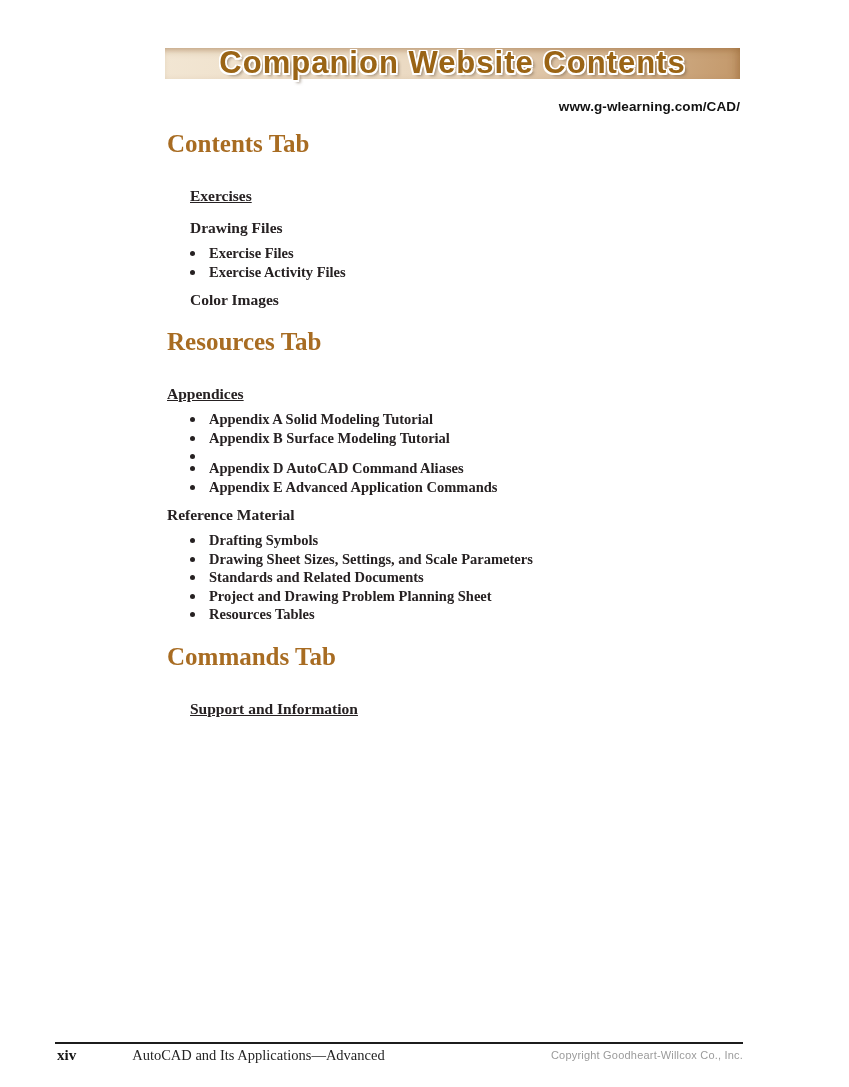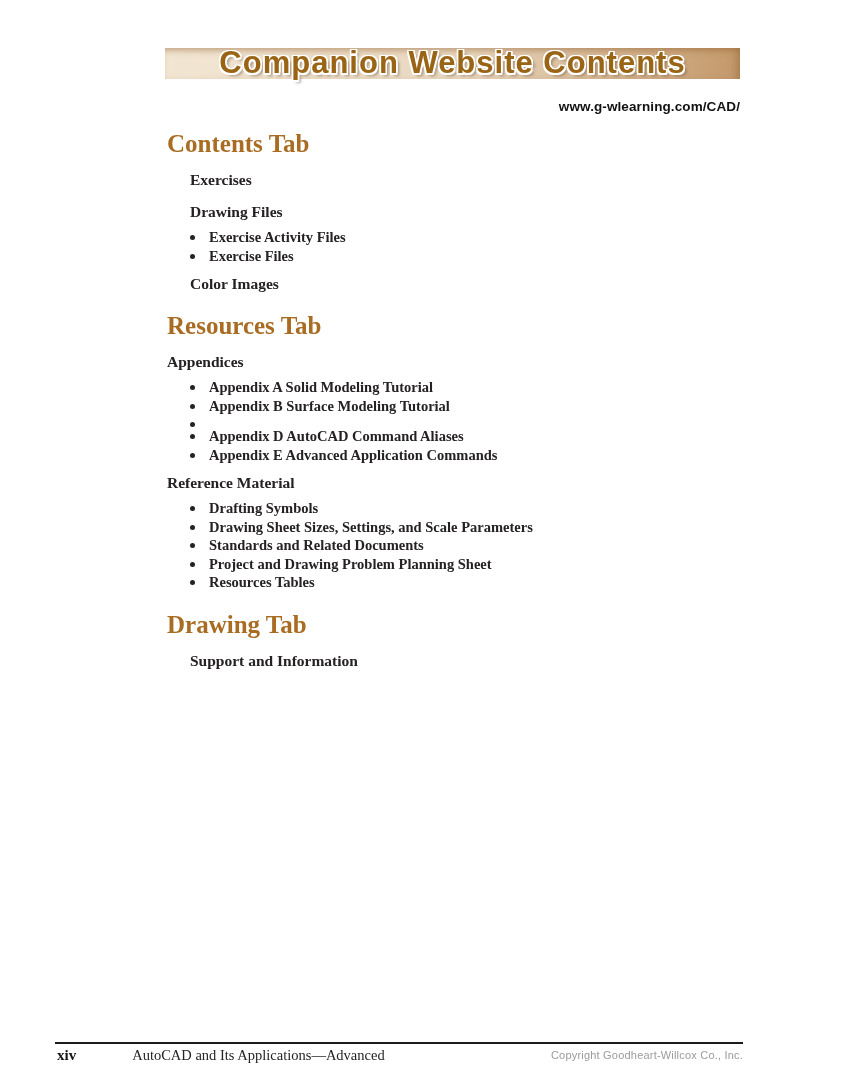--- a/index.html
+++ b/index.html
@@ -87,21 +87,21 @@
     margin: 0 0 15px 0;
   }
   section + section { margin-top: 22px; }
   .group-label {
     font-weight: bold;
     font-size: 15.5px;
     line-height: 18px;
     color: var(--body-text);
     margin-top: 14px;
   }
-  h2 + .group-label { margin-top: 16px; }
+  h2 + .group-label { margin-top: 32px; text-decoration: underline; }
   ul.bullet-list + .group-label { margin-top: 10px; }
   .group-label.indented { margin-left: 23px; }
   ul.bullet-list {
     list-style: none;
     margin-top: 7px;
   }
   ul.bullet-list li {
     display: flex;
     align-items: flex-start;
     padding-left: 23px;
@@ -168,25 +168,25 @@
   <div class="site-url">www.g-wlearning.com/CAD/</div>
 
   <main class="content">
       <section>
         <h2 class="section-heading">Contents Tab</h2>
         <div class="group-label indented">Exercises</div>
         <div class="group-label indented">Drawing Files</div>
         <ul class="bullet-list">
           <li>
             <span class="dot"></span>
+            <span class="item-text">Exercise Files</span>
+          </li>
+          <li>
+            <span class="dot"></span>
             <span class="item-text">Exercise Activity Files</span>
-          </li>
-          <li>
-            <span class="dot"></span>
-            <span class="item-text">Exercise Files</span>
           </li>
         </ul>
         <div class="group-label indented">Color Images</div>
       </section>
       <section>
         <h2 class="section-heading">Resources Tab</h2>
         <div class="group-label">Appendices</div>
         <ul class="bullet-list">
           <li>
             <span class="dot"></span>
@@ -226,21 +226,21 @@
             <span class="dot"></span>
             <span class="item-text">Project and Drawing Problem Planning Sheet</span>
           </li>
           <li>
             <span class="dot"></span>
             <span class="item-text">Resources Tables</span>
           </li>
         </ul>
       </section>
       <section>
-        <h2 class="section-heading">Drawing Tab</h2>
+        <h2 class="section-heading">Commands Tab</h2>
         <div class="group-label indented">Support and Information</div>
       </section>
     </main>
 
   <div class="footer-rule"></div>
   <div class="footer-left">
     <span class="page-number">xiv</span>
     <span class="book-title">AutoCAD and Its Applications—Advanced</span>
   </div>
   <div class="copyright">Copyright Goodheart-Willcox Co., Inc.</div>

